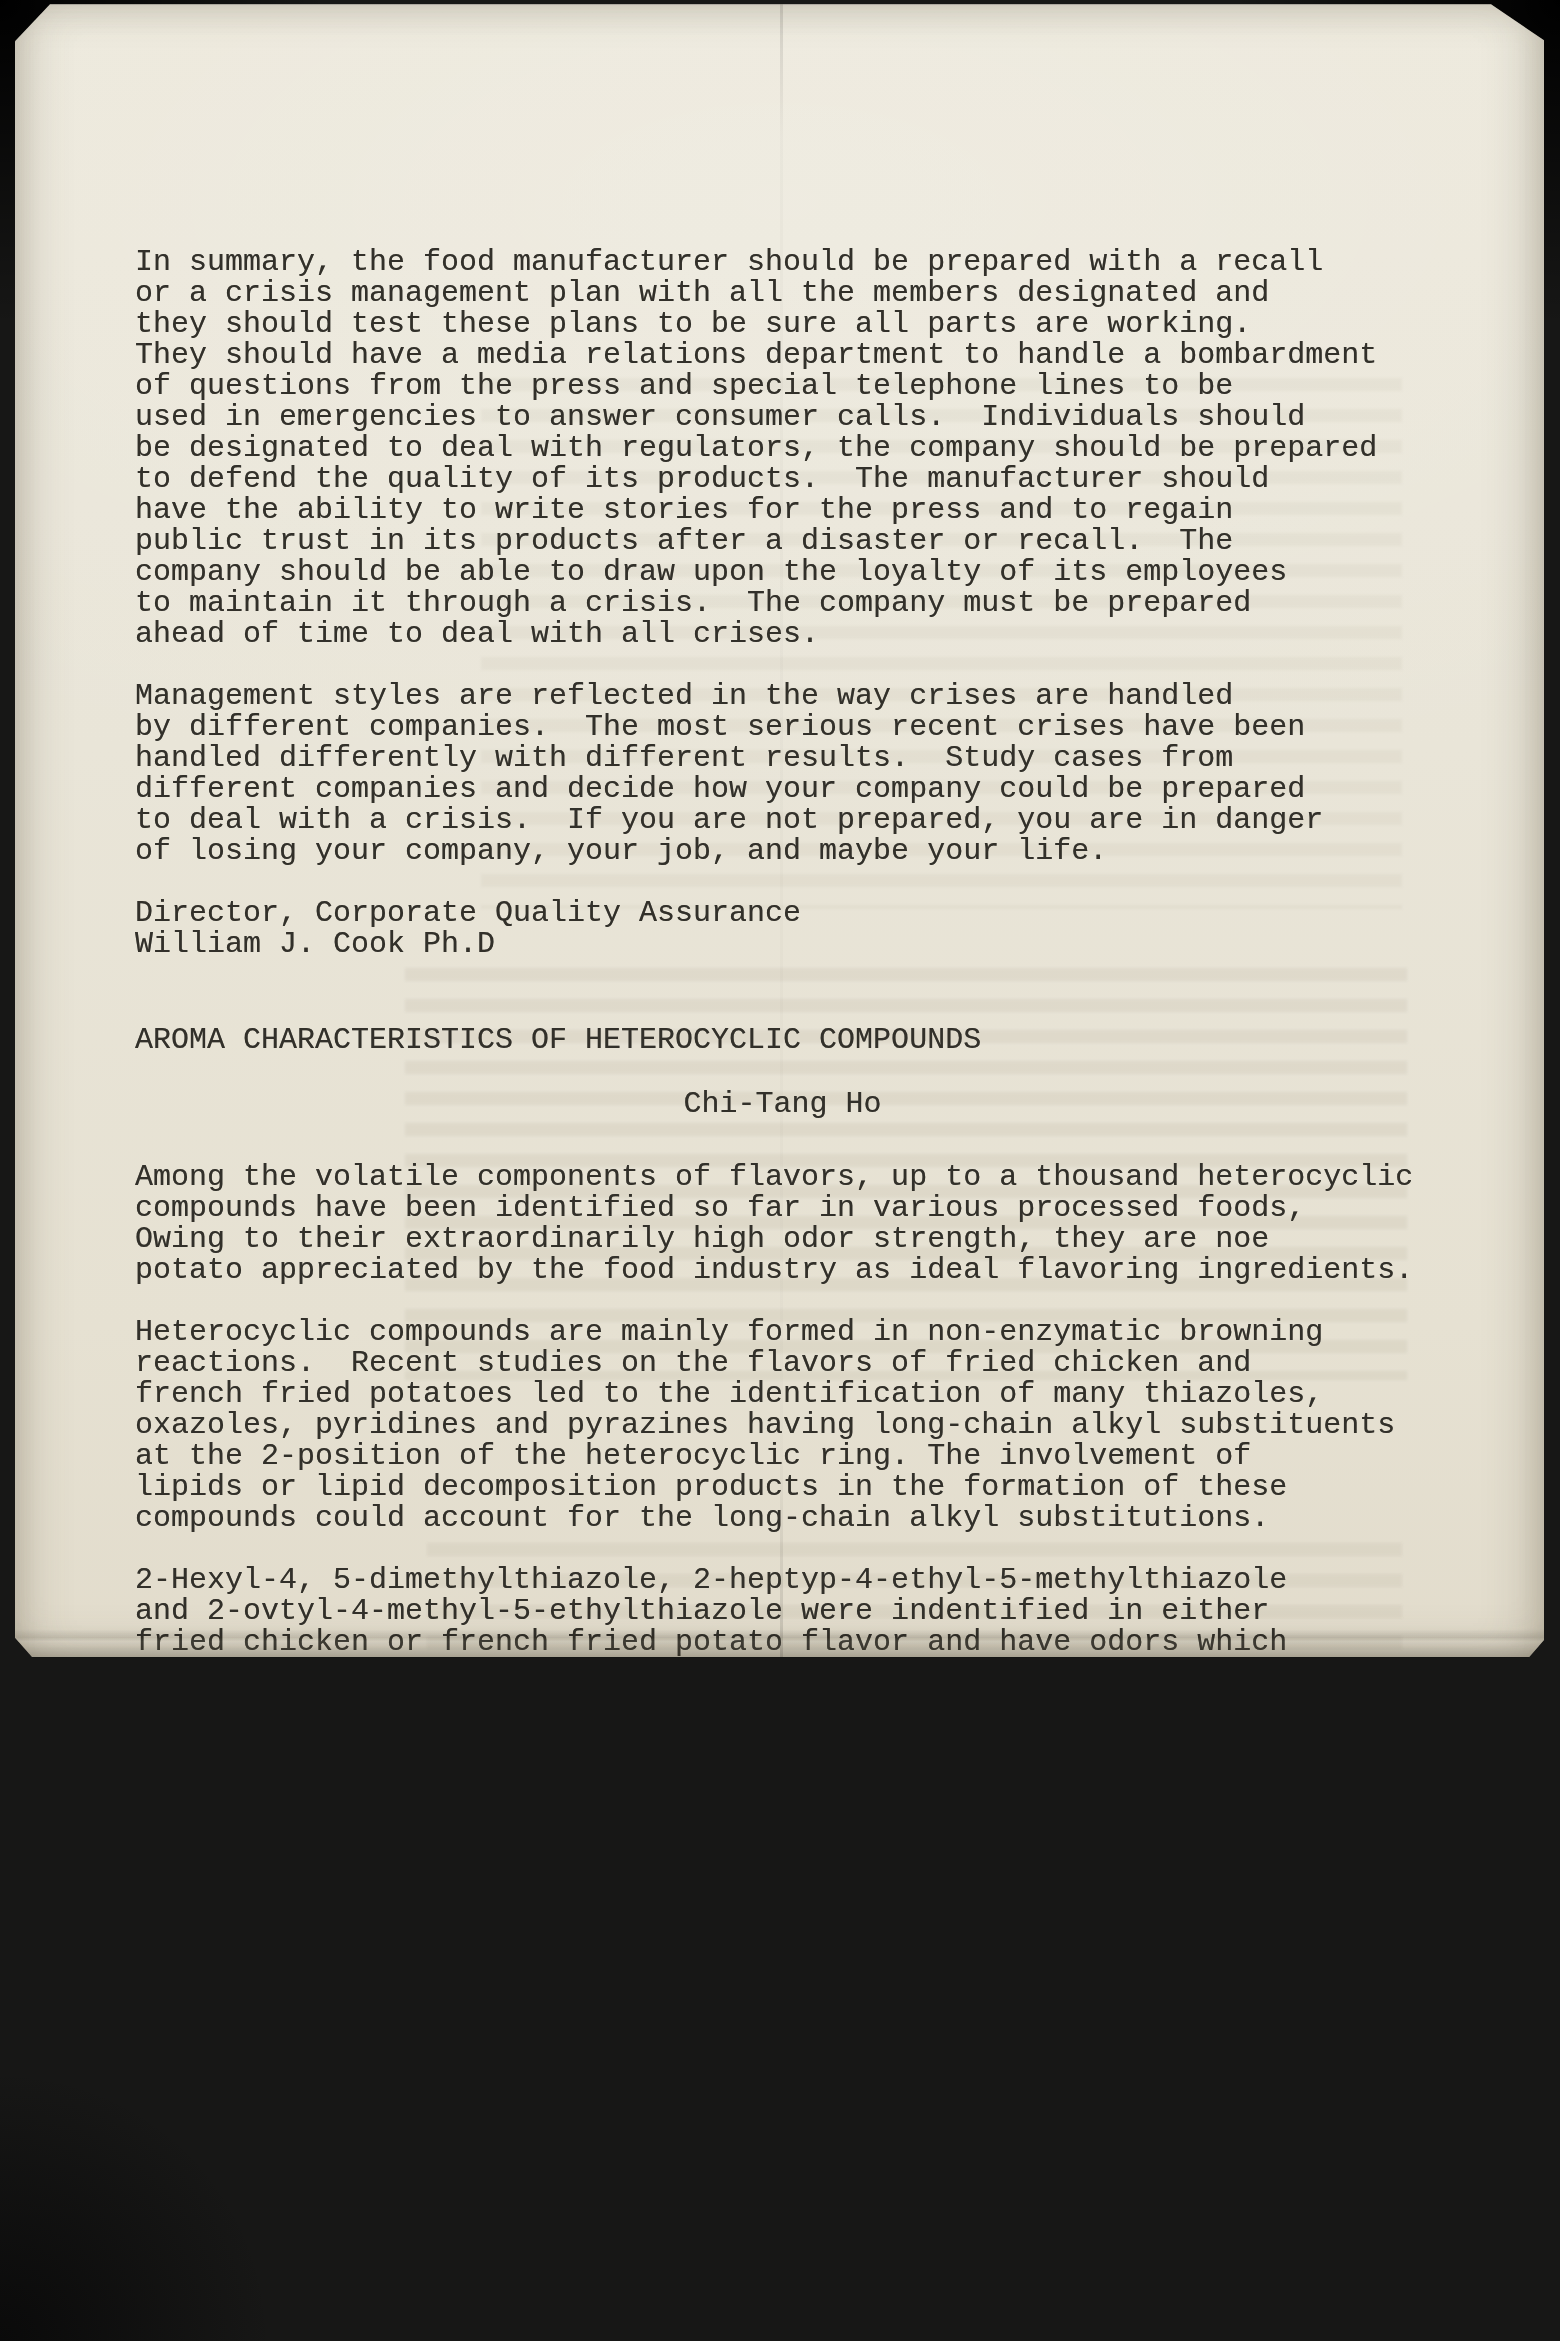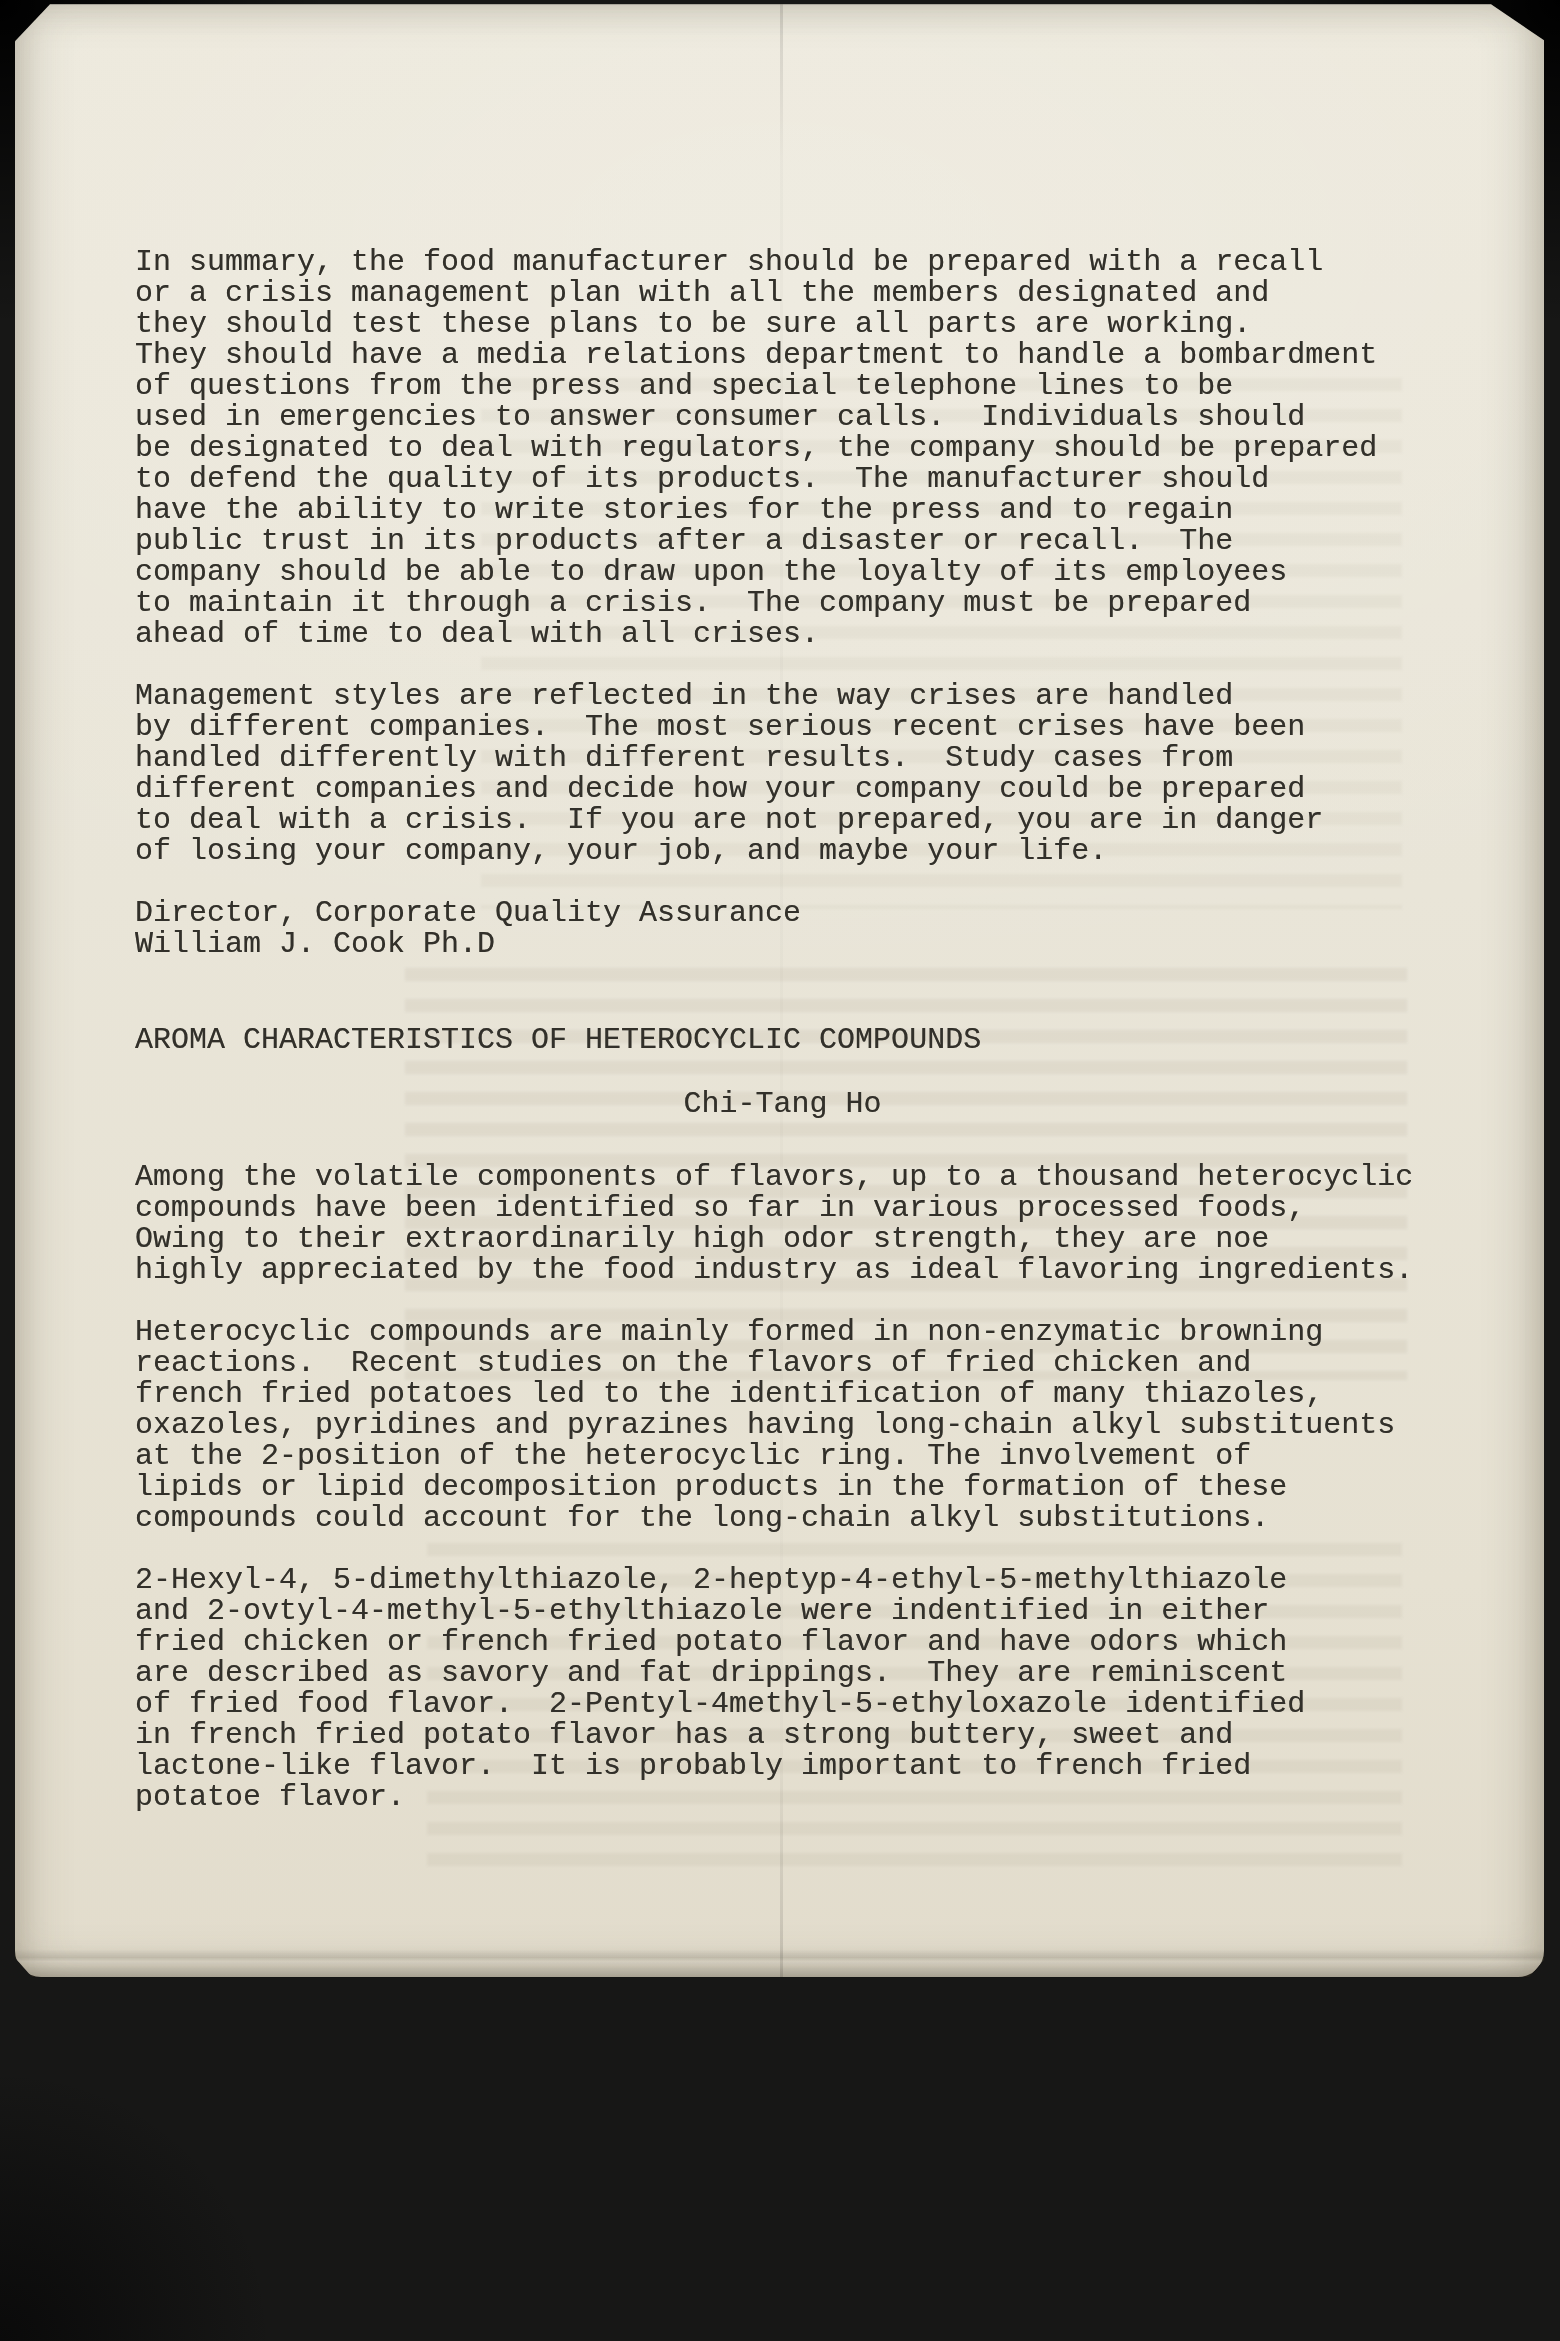--- a/index.html
+++ b/index.html
@@ -21,33 +21,32 @@
       radial-gradient(circle at 0% 0%, #000 0, rgba(0,0,0,0) 325px),
       radial-gradient(circle at 100% 0%, #000 0, rgba(0,0,0,0) 325px),
       radial-gradient(circle at 0% 100%, #0a0a0a 0, rgba(0,0,0,0) 271px),
       #171716;
   }
   .paper {
     position: absolute;
     left: 15px;
     top: 4.3px;
     width: 1529px;
-    height: 1973px;
+    height: 1653px;
     background:
       radial-gradient(ellipse 130% 55% at 50% 12%, rgba(255,255,255,0.18), rgba(255,255,255,0) 70%),
       linear-gradient(180deg, #ece8db 0%, #e9e5d8 45%, #e6e1d2 80%, #e2dccc 100%);
     clip-path: polygon(
       35px 0, calc(100% - 53px) 0, 100% 36px,
       100% calc(100% - 17.3px), calc(100% - 15px) 100%,
       17.3px 100%, 0 calc(100% - 19.5px), 0 37px);
     box-shadow: 0 0 32.5px rgba(0,0,0,0.65);
     color: #32302a;
     font-size: 30px;
     line-height: 31px;
-    border-radius: 26px;
   }
   .paper-shade {
     position: absolute;
     inset: 0;
     pointer-events: none;
     box-shadow:
       inset 30px 0 51px -24.4px rgba(90,80,58,0.30),
       inset -32.5px 0 54px -26px rgba(90,80,58,0.32),
       inset 0 24.4px 46px -24.4px rgba(90,80,58,0.20),
       inset 0 -27px 49px -26px rgba(90,80,58,0.28);
@@ -166,21 +165,21 @@
       <div>William J. Cook Ph.D</div>
     </div>
 
     <h1 class="heading">AROMA CHARACTERISTICS OF HETEROCYCLIC COMPOUNDS</h1>
 
     <div class="author">Chi-Tang Ho</div>
 
     <p class="para">Among the volatile components of flavors, up to a thousand heterocyclic
 compounds have been identified so far in various processed foods,
 Owing to their extraordinarily high odor strength, they are noe
-highly appreciated by the food industry as ideal flavoring ingredients.</p>
+potato appreciated by the food industry as ideal flavoring ingredients.</p>
 
     <p class="para">Heterocyclic compounds are mainly formed in non-enzymatic browning
 reactions.  Recent studies on the flavors of fried chicken and
 french fried potatoes led to the identification of many thiazoles,
 oxazoles, pyridines and pyrazines having long-chain alkyl substituents
 at the 2-position of the heterocyclic ring. The involvement of
 lipids or lipid decomposition products in the formation of these
 compounds could account for the long-chain alkyl substitutions.</p>
 
     <p class="para">2-Hexyl-4, 5-dimethylthiazole, 2-heptyp-4-ethyl-5-methylthiazole

